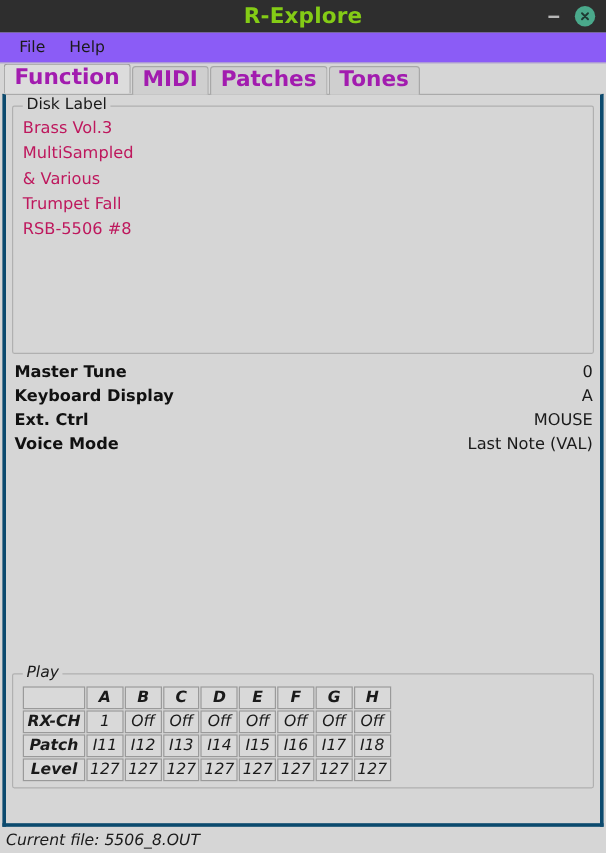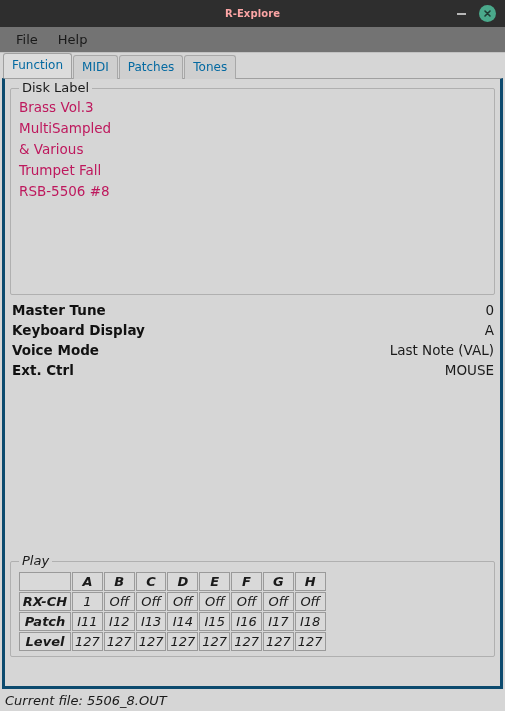--- a/index.html
+++ b/index.html
@@ -32,22 +32,22 @@
     display: flex;
     align-items: center;
     position: relative;
     flex: 0 0 auto;
   }
   .titlebar-title {
     position: absolute;
     left: 0;
     right: 0;
     text-align: center;
-    color: #fca5a5;
-    font-size: 10px;
+    color: #84cc16;
+    font-size: 18px;
     font-weight: bold;
     letter-spacing: 0.1px;
     pointer-events: none;
   }
   .titlebar-buttons {
     margin-left: auto;
     display: flex;
     align-items: center;
     gap: 9px;
     padding-right: 9px;
@@ -73,21 +73,21 @@
     background: #4aa98b;
     display: flex;
     align-items: center;
     justify-content: center;
   }
   .btn-close svg { display: block; }
 
   
   .menubar {
     height: 26px;
-    background: #737373;
+    background: #8b5cf6;
     display: flex;
     align-items: center;
     padding-left: 9px;
     gap: 6px;
     flex: 0 0 auto;
     border-bottom: 1px solid #c2c2c2;
     box-sizing: border-box;
   }
   .menu-item {
     font-size: 13px;
@@ -101,33 +101,34 @@
     height: 25px;
     display: flex;
     align-items: flex-end;
     padding-left: 3px;
     background: #d6d6d6;
     flex: 0 0 auto;
     position: relative;
     z-index: 3;
   }
   .tab {
-    font-size: 12px;
+    font-size: 18px;
     line-height: 16px;
     padding: 3px 8px 3px 8px;
     border: 1px solid #a8a8a8;
     border-bottom: none;
     border-radius: 3px 3px 0 0;
     background: #cfcfcf;
-    color: #0369a1;
+    color: #a21caf;
     margin-right: 1px;
     position: relative;
     top: 1px;
     box-sizing: border-box;
     height: 24px;
+    font-weight: bold;
   }
   .tab.active {
     background: #dcdcdc;
     top: 0;
     height: 25px;
     padding-bottom: 4px;
     border-color: #a0a0a0;
   }
 
   
@@ -308,26 +309,26 @@
     <div class="params">
       <div class="param-row">
         <span class="param-label">Master Tune</span>
         <span class="param-value">0</span>
       </div>
       <div class="param-row">
         <span class="param-label">Keyboard Display</span>
         <span class="param-value">A</span>
       </div>
       <div class="param-row">
+        <span class="param-label">Ext. Ctrl</span>
+        <span class="param-value">MOUSE</span>
+      </div>
+      <div class="param-row">
         <span class="param-label">Voice Mode</span>
         <span class="param-value">Last Note (VAL)</span>
-      </div>
-      <div class="param-row">
-        <span class="param-label">Ext. Ctrl</span>
-        <span class="param-value">MOUSE</span>
       </div>
     </div>
 
     <div class="spacer"></div>
 
     <div class="groupbox" id="play-group">
       <div class="legend">Play</div>
       <div class="play-inner">
         <table class="play-table">
           <tbody>

